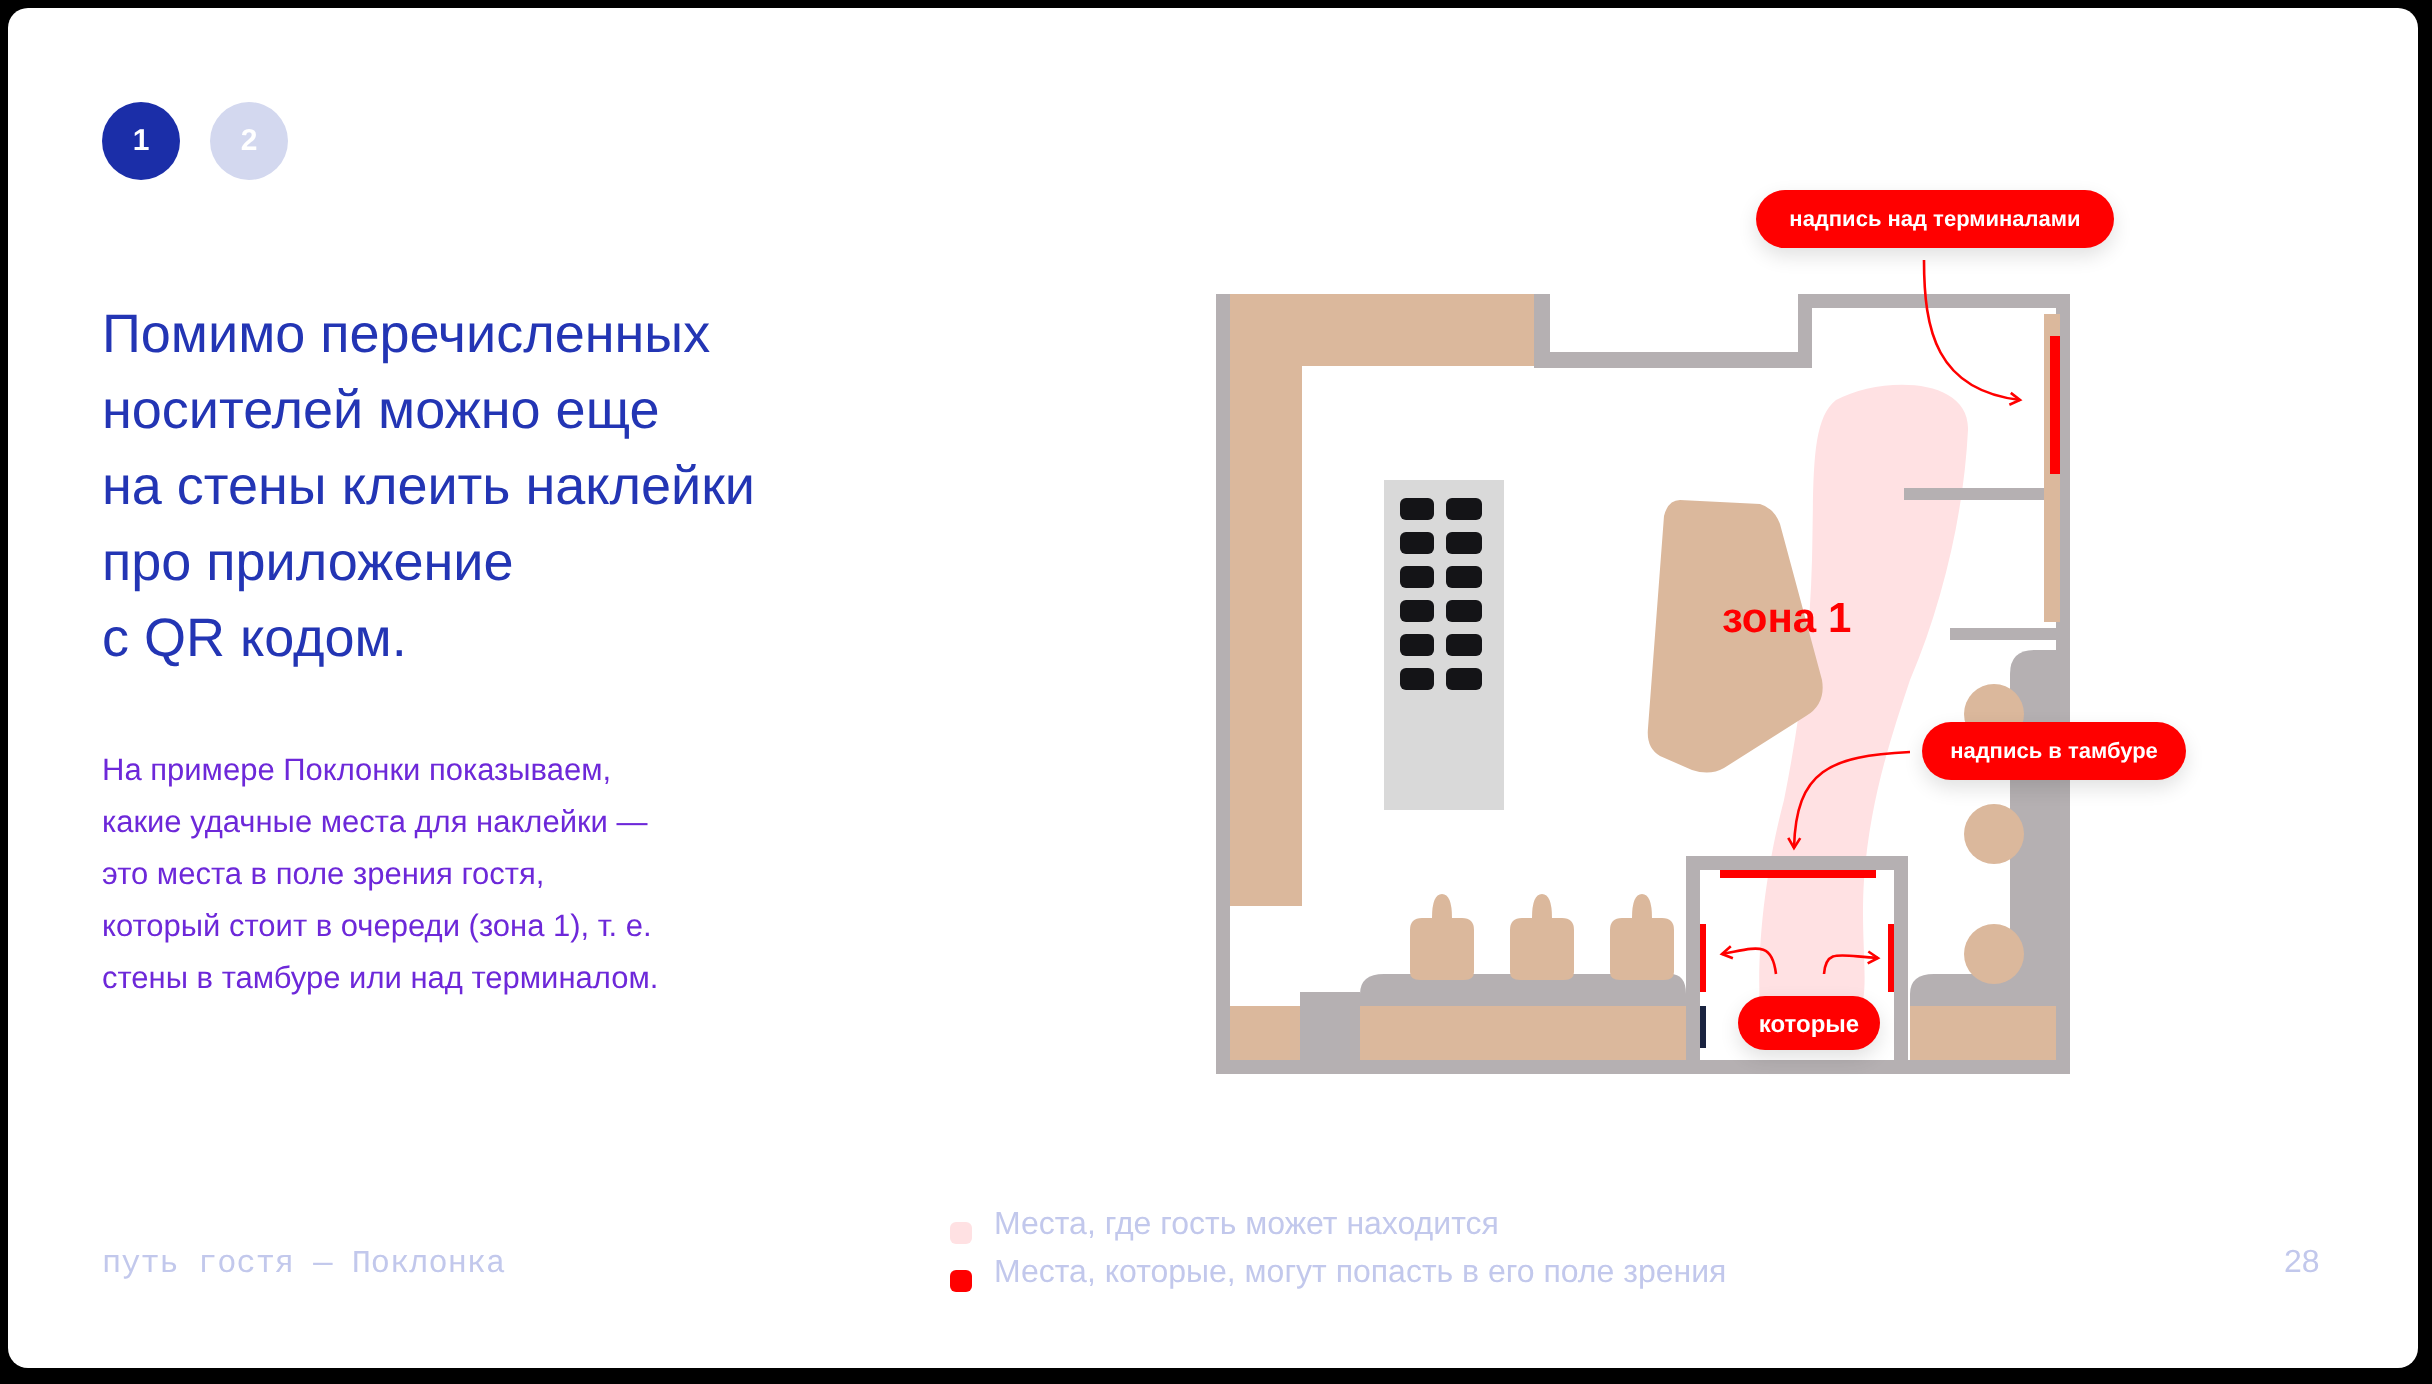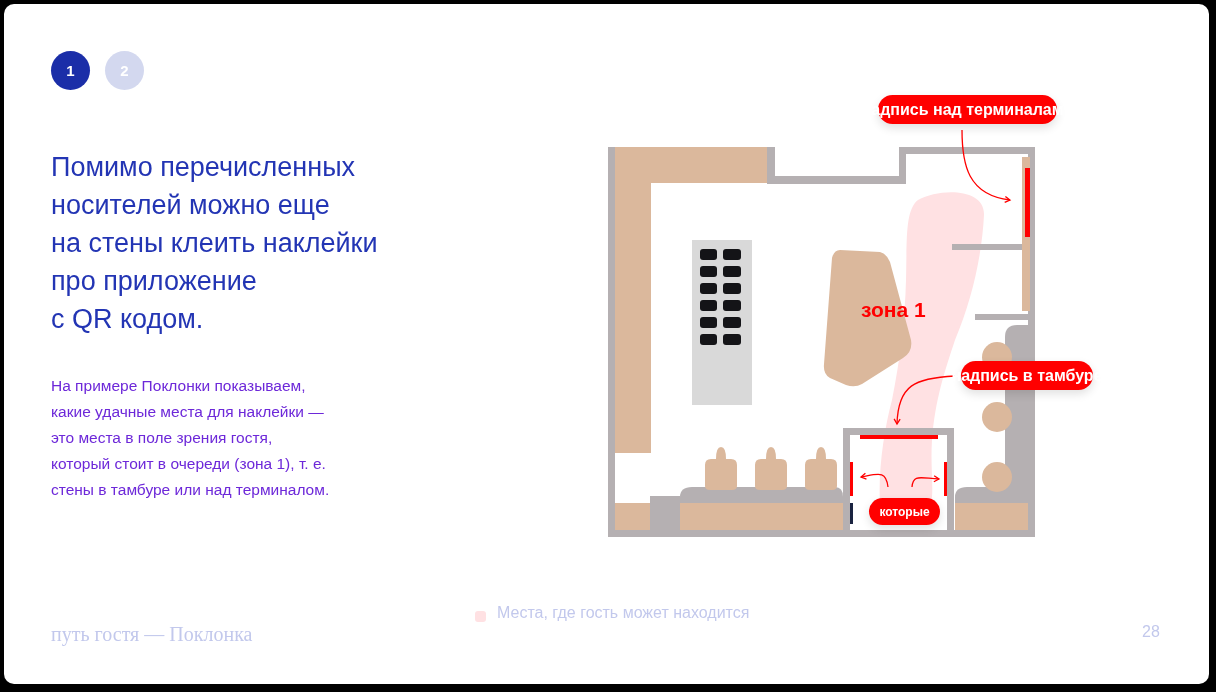--- a/index.html
+++ b/index.html
@@ -24,34 +24,34 @@
       font-family: "Liberation Sans", sans-serif; font-size: 27px; line-height: 38px; color: #2335b4;
       white-space: pre-line;
     }
     .body-text {
       position: absolute; left: 47px; top: 369px; width: 360px;
       font-family: "Liberation Sans", sans-serif; font-size: 15.5px; line-height: 26px; color: #6d28d9;
       white-space: pre-line;
     }
     .footer-title {
       position: absolute; left: 47px; top: 619px;
-      font-family: Liberation Serif, serif; font-size: 20px; color: #c2c8ec;
+      font-family: Liberation Mono, monospace; font-size: 16px; color: #c2c8ec;
     }
     .page-number {
       position: absolute; left: 1138px; top: 619px;
       font-family: "Liberation Sans", sans-serif; font-size: 16px; color: #c2c8ec;
     }
     .legend { position: absolute; left: 471px; top: 594px; }
     .legend-item { display: flex; align-items: flex-end; height: 24px; }
     .legend-swatch { width: 11px; height: 11px; border-radius: 3px; margin-right: 11px; }
     .legend-label { font-family: "Liberation Sans", sans-serif; font-size: 16px; color: #c2c8ec; }
     .plan { position: absolute; left: 0; top: 0; }
     .pill {
       position: absolute; background: #ff0000; color: #fff; border-radius: 16px;
-      font-family: "Liberation Sans", sans-serif; font-weight: bold; font-size: 16px;
+      font-family: "Liberation Sans", sans-serif; font-weight: bold; font-size: 11px;
       display: flex; align-items: center; justify-content: center;
       box-shadow: 0 4px 10px rgba(0,0,0,0.12); white-space: nowrap;
     }
     .zone-label {
       position: absolute; font-family: "Liberation Sans", sans-serif; font-weight: bold;
       font-size: 21px; color: #ff0000; margin-top: 24px;
     }
   </style>
 </head>
 <body>
@@ -74,20 +74,24 @@
 который стоит в очереди (зона 1), т. е.
 стены в тамбуре или над терминалом.</div>
 
   <div class="footer-title">путь гостя — Поклонка</div>
   <div class="page-number">28</div>
 
   <div class="legend">
     <div class="legend-item">
       <span class="legend-swatch" style="background:#ffe1e3"></span>
       <span class="legend-label">Места, где гость может находится</span>
+    </div>
+    <div class="legend-item">
+      <span class="legend-swatch" style="background:#ff0000"></span>
+      <span class="legend-label">Места, которые, могут попасть в его поле зрения</span>
     </div>
   </div>
 
   <svg class="plan" width="1205" height="680" viewBox="4 4 1205 680">
     <defs>
       <marker id="arrowhead" markerWidth="8" markerHeight="8" refX="6" refY="4" orient="auto" markerUnits="userSpaceOnUse">
         <path d="M1,1 L6,4 L1,7" fill="none" stroke="#ff0000" stroke-width="1.3"></path>
       </marker>
     </defs>
 

